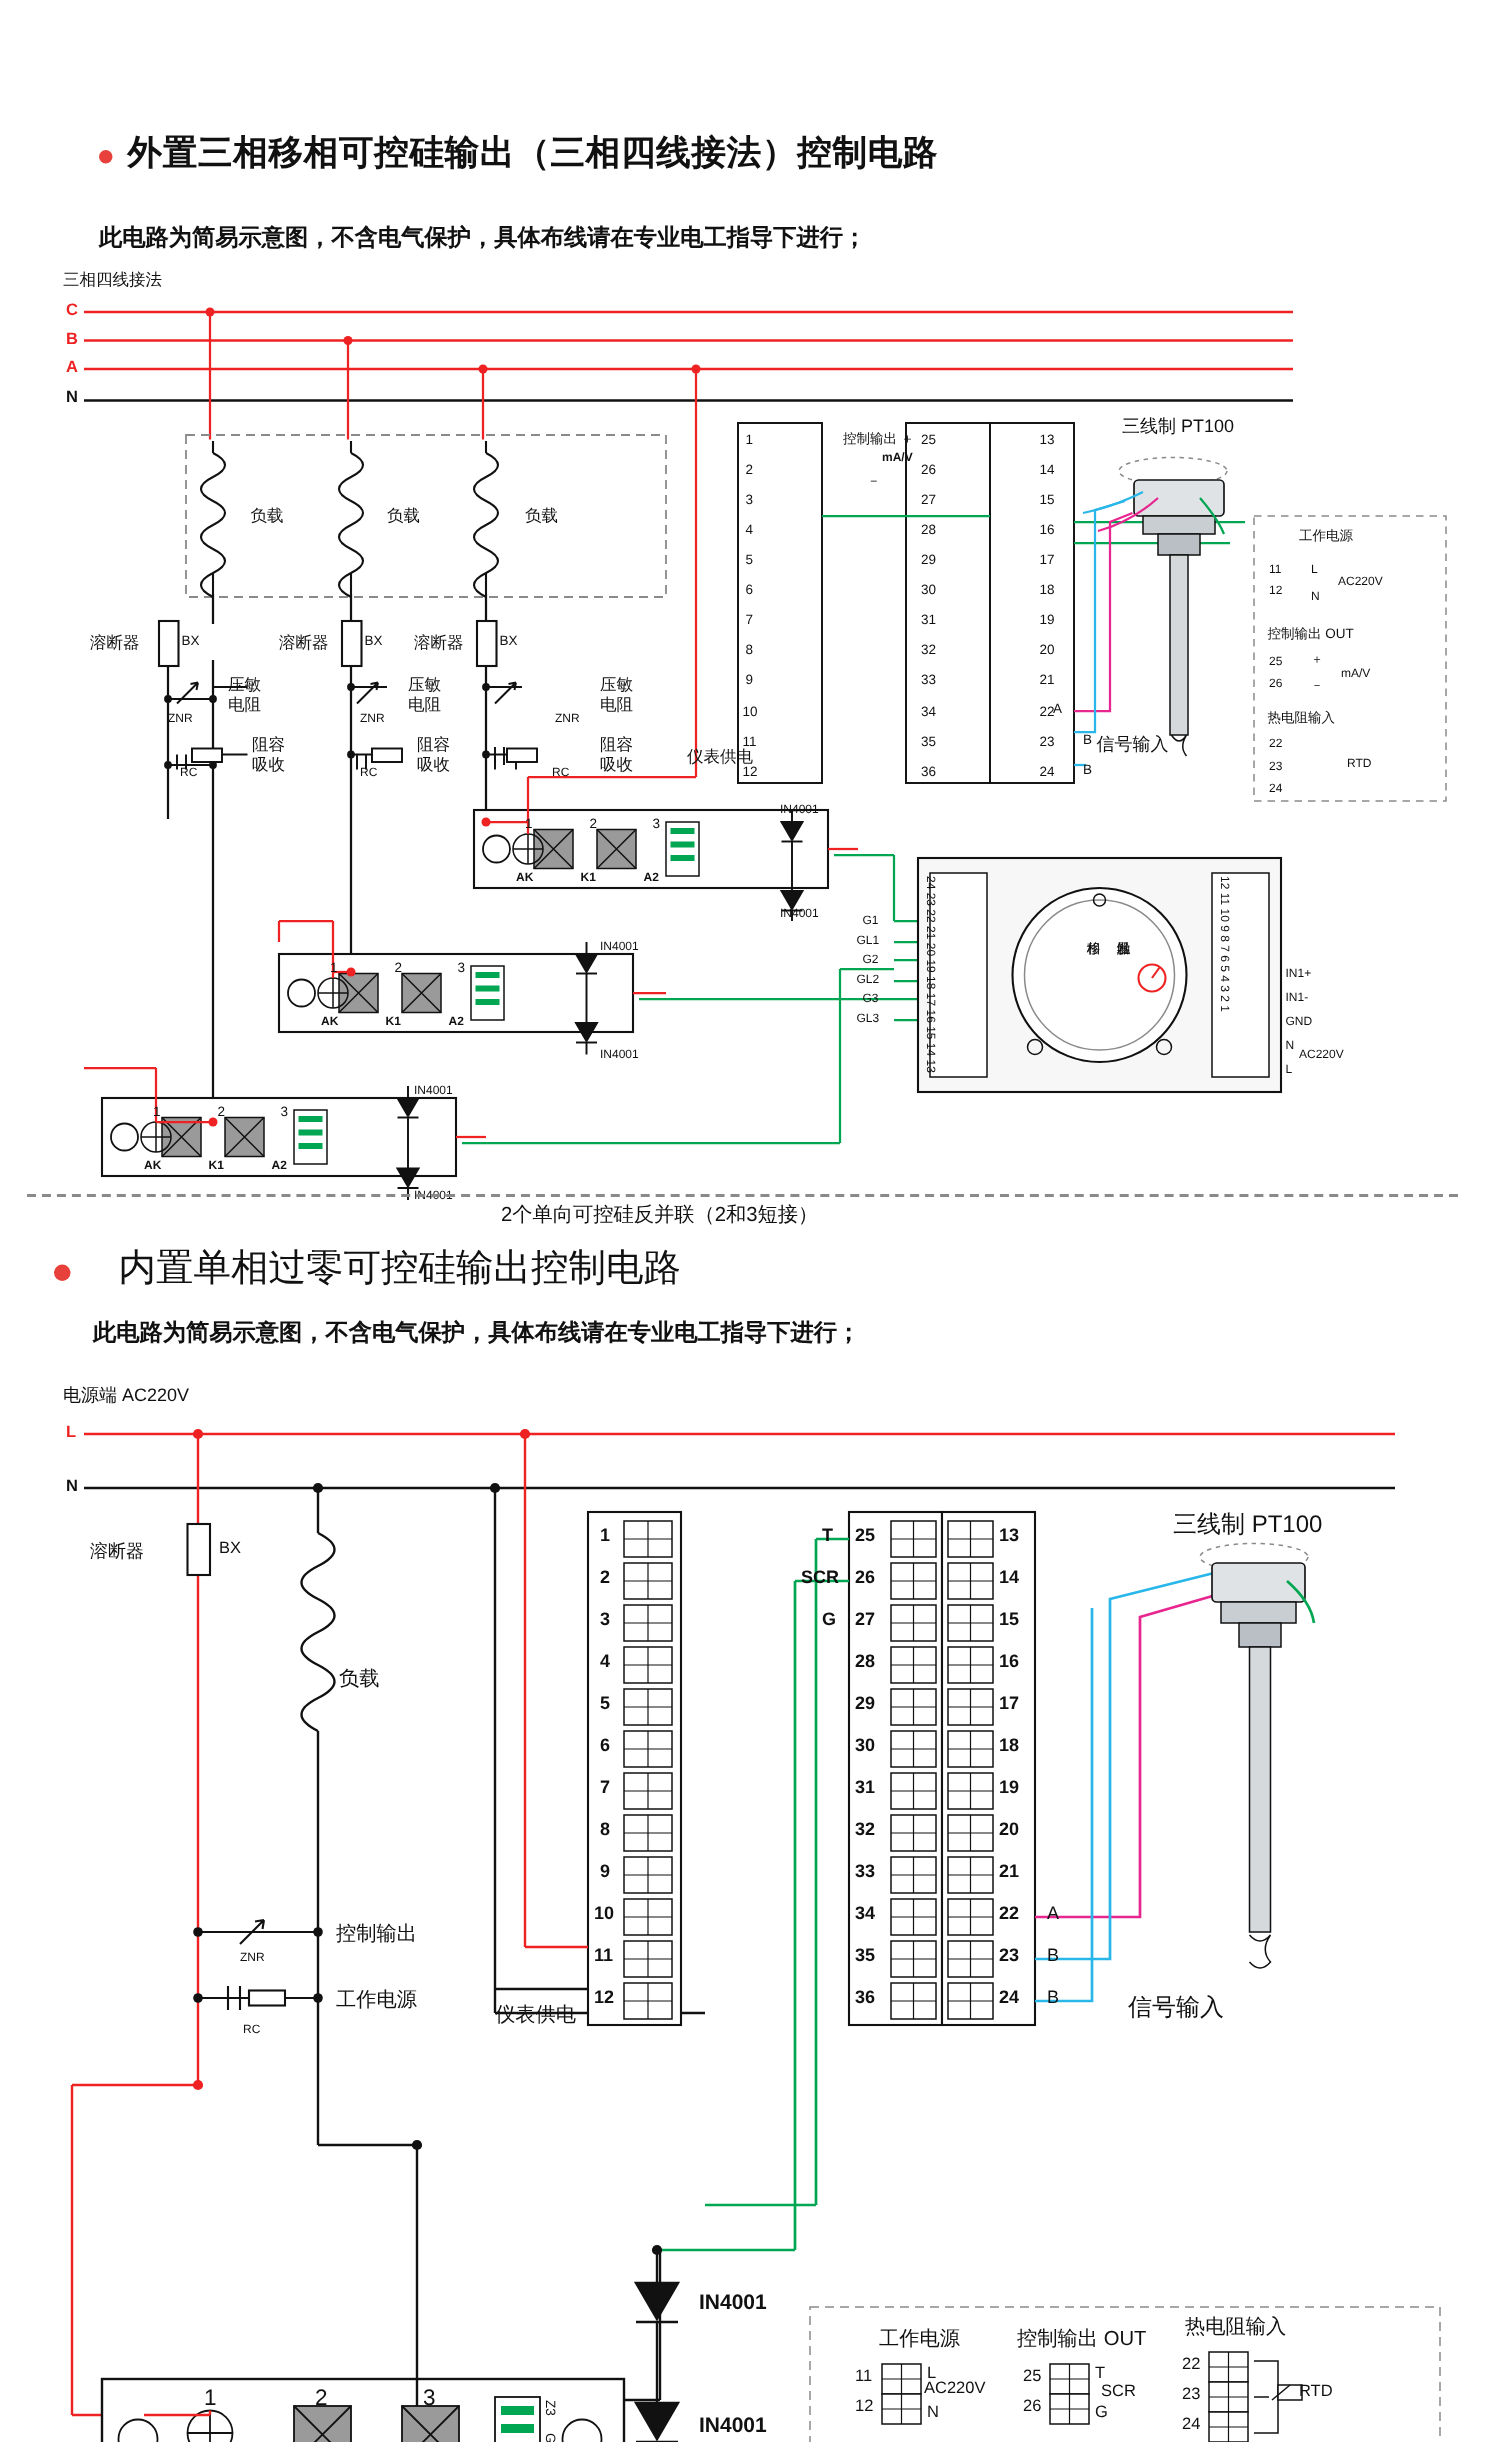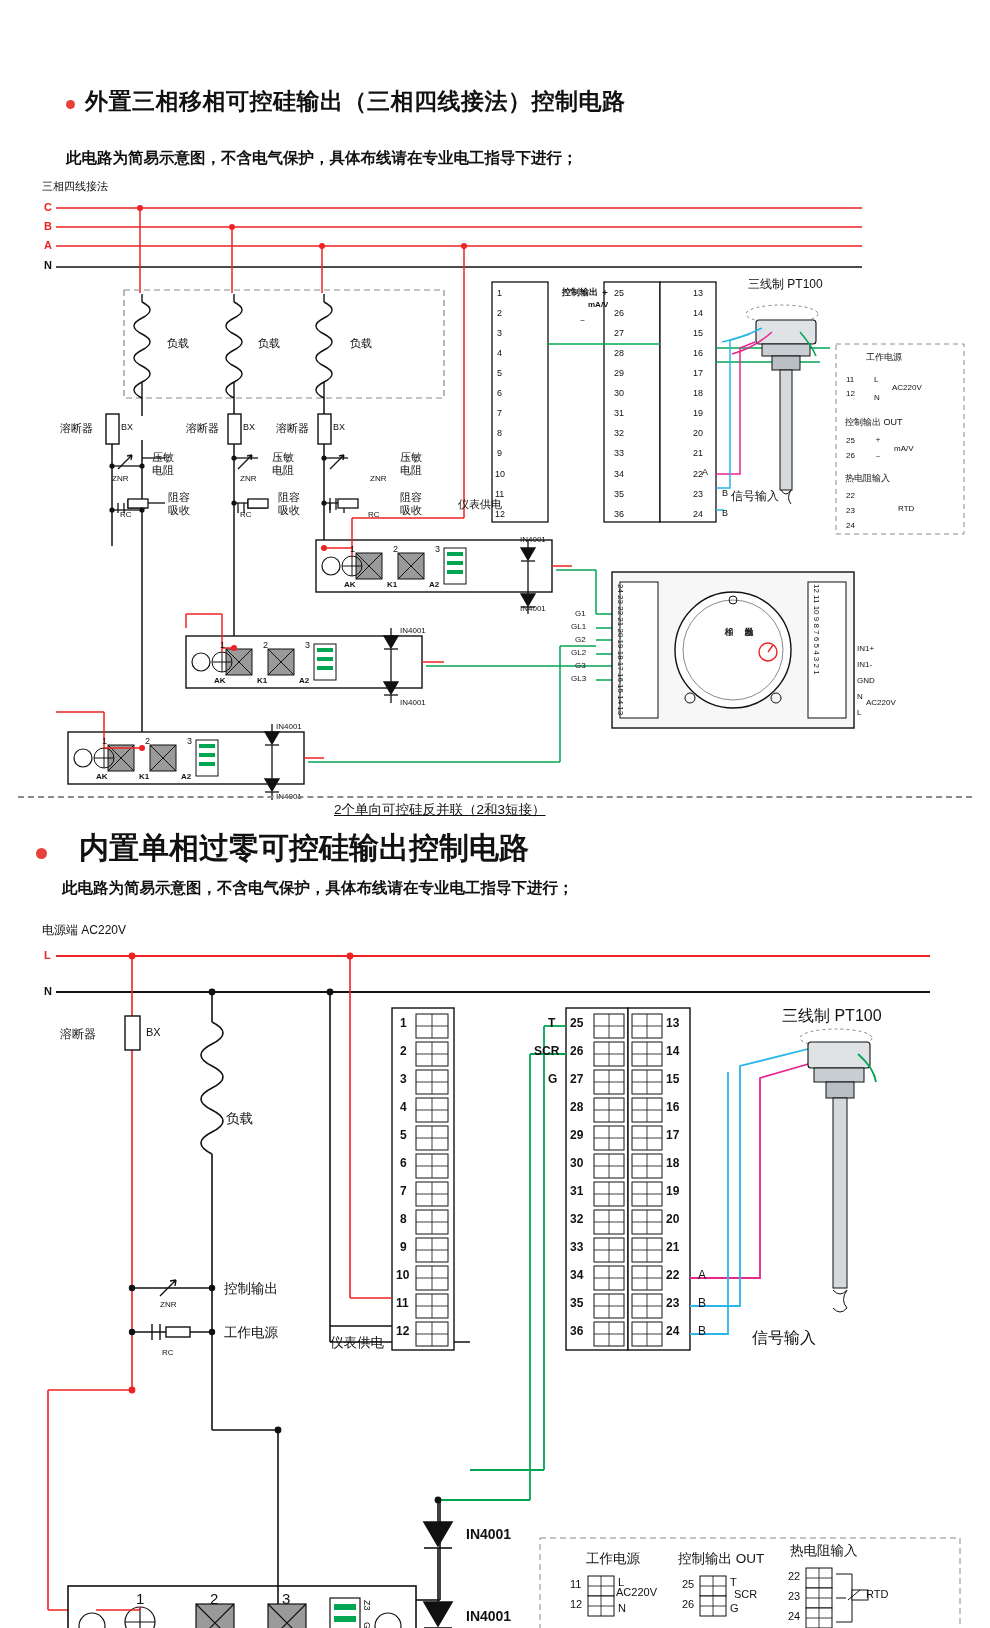--- a/index.html
+++ b/index.html
@@ -1,21 +1,21 @@
 <!DOCTYPE html>
 <html><head>
 <meta charset="utf-8">
 <style>
   html,body{margin:0;padding:0;background:#fff;}
   body{width:990px;height:1628px;position:relative;font-family:"Liberation Sans","DejaVu Sans",sans-serif;color:#111;}
   .page{position:relative;width:990px;height:1628px;overflow:hidden;}
   .sec{position:absolute;left:0;width:990px;}
   .bullet{width:9px;height:9px;border-radius:50%;background:#e8403a;display:inline-block;vertical-align:middle;margin-right:10px;}
   .h1{font-size:23px;font-weight:bold;letter-spacing:.5px;}
-  .h1b{font-size:30px;font-weight:bold;}
+  .h1b{font-size:25px;font-weight:normal;}
   .sub{font-size:15.5px;font-weight:bold;color:#111;}
   .lbl{position:absolute;font-size:11px;color:#111;white-space:nowrap;}
   .lbl9{position:absolute;font-size:9px;color:#111;white-space:nowrap;}
   .lbl8{position:absolute;font-size:8px;color:#111;white-space:nowrap;}
   .lbl12{position:absolute;font-size:12px;color:#111;white-space:nowrap;}
   .lbl13{position:absolute;font-size:13.5px;color:#111;white-space:nowrap;}
   .bold{font-weight:bold;}
   svg{position:absolute;left:0;top:0;}
   .divider{position:absolute;left:18px;width:954px;border-top:2px dashed #8a8a8a;}
 </style>
@@ -335,21 +335,21 @@
       <div class="lbl9" style="left:693px;top:320px;">17</div>
       <div class="lbl9" style="left:693px;top:340px;">18</div>
       <div class="lbl9" style="left:693px;top:360px;">19</div>
       <div class="lbl9" style="left:693px;top:380px;">20</div>
       <div class="lbl9" style="left:693px;top:400px;">21</div>
       <div class="lbl9" style="left:693px;top:421px;">22</div>
       <div class="lbl9" style="left:693px;top:441px;">23</div>
       <div class="lbl9" style="left:693px;top:461px;">24</div>
     </div>
 
-    <div class="lbl9" style="left:562px;top:238px;font-weight:bold;">控制输出 ＋</div>
+    <div class="lbl9" style="left:562px;top:238px;">控制输出 ＋</div>
     <div class="lbl8 bold" style="left:588px;top:252px;">mA/V</div>
     <div class="lbl9" style="left:578px;top:266px;">－</div>
     <div class="lbl" style="left:458px;top:449px;">仪表供电</div>
     <div class="lbl9" style="left:702px;top:419px;">A</div>
     <div class="lbl9" style="left:722px;top:440px;">B</div>
     <div class="lbl9" style="left:722px;top:460px;">B</div>
     <div class="lbl12" style="left:731px;top:440px;">信号输入</div>
     <div class="lbl12" style="left:748px;top:228px;">三线制 PT100</div>
 
     <div class="lbl" style="left:167px;top:288px;">负载</div>
@@ -405,21 +405,21 @@
     <div class="lbl8 bold" style="left:139px;top:724px;">K1</div>
     <div class="lbl8 bold" style="left:181px;top:724px;">A2</div>
 
     <div class="lbl8" style="left:520px;top:487px;">IN4001</div>
     <div class="lbl8" style="left:520px;top:556px;">IN4001</div>
     <div class="lbl8" style="left:400px;top:578px;">IN4001</div>
     <div class="lbl8" style="left:400px;top:650px;">IN4001</div>
     <div class="lbl8" style="left:276px;top:674px;">IN4001</div>
     <div class="lbl8" style="left:276px;top:744px;">IN4001</div>
 
-    <div class="lbl13" style="left:334px;top:753px;text-decoration:underline;">2个单向可控硅反并联（2和3短接）</div>
+    <div class="lbl13" style="left:334px;top:753px;">2个单向可控硅反并联（2和3短接）</div>
 
     <div class="lbl8" style="left:575px;top:561px;">G1</div>
     <div class="lbl8" style="left:571px;top:574px;">GL1</div>
     <div class="lbl8" style="left:575px;top:587px;">G2</div>
     <div class="lbl8" style="left:571px;top:600px;">GL2</div>
     <div class="lbl8" style="left:575px;top:613px;">G3</div>
     <div class="lbl8" style="left:571px;top:626px;">GL3</div>
 
     <div style="position:absolute;left:616px;top:536px;width:40px;font-size:8px;letter-spacing:0;">
       <span style="display:inline-block;writing-mode:vertical-rl;">24 23 22 21 20 19 18 17 16 15 14 13</span>

